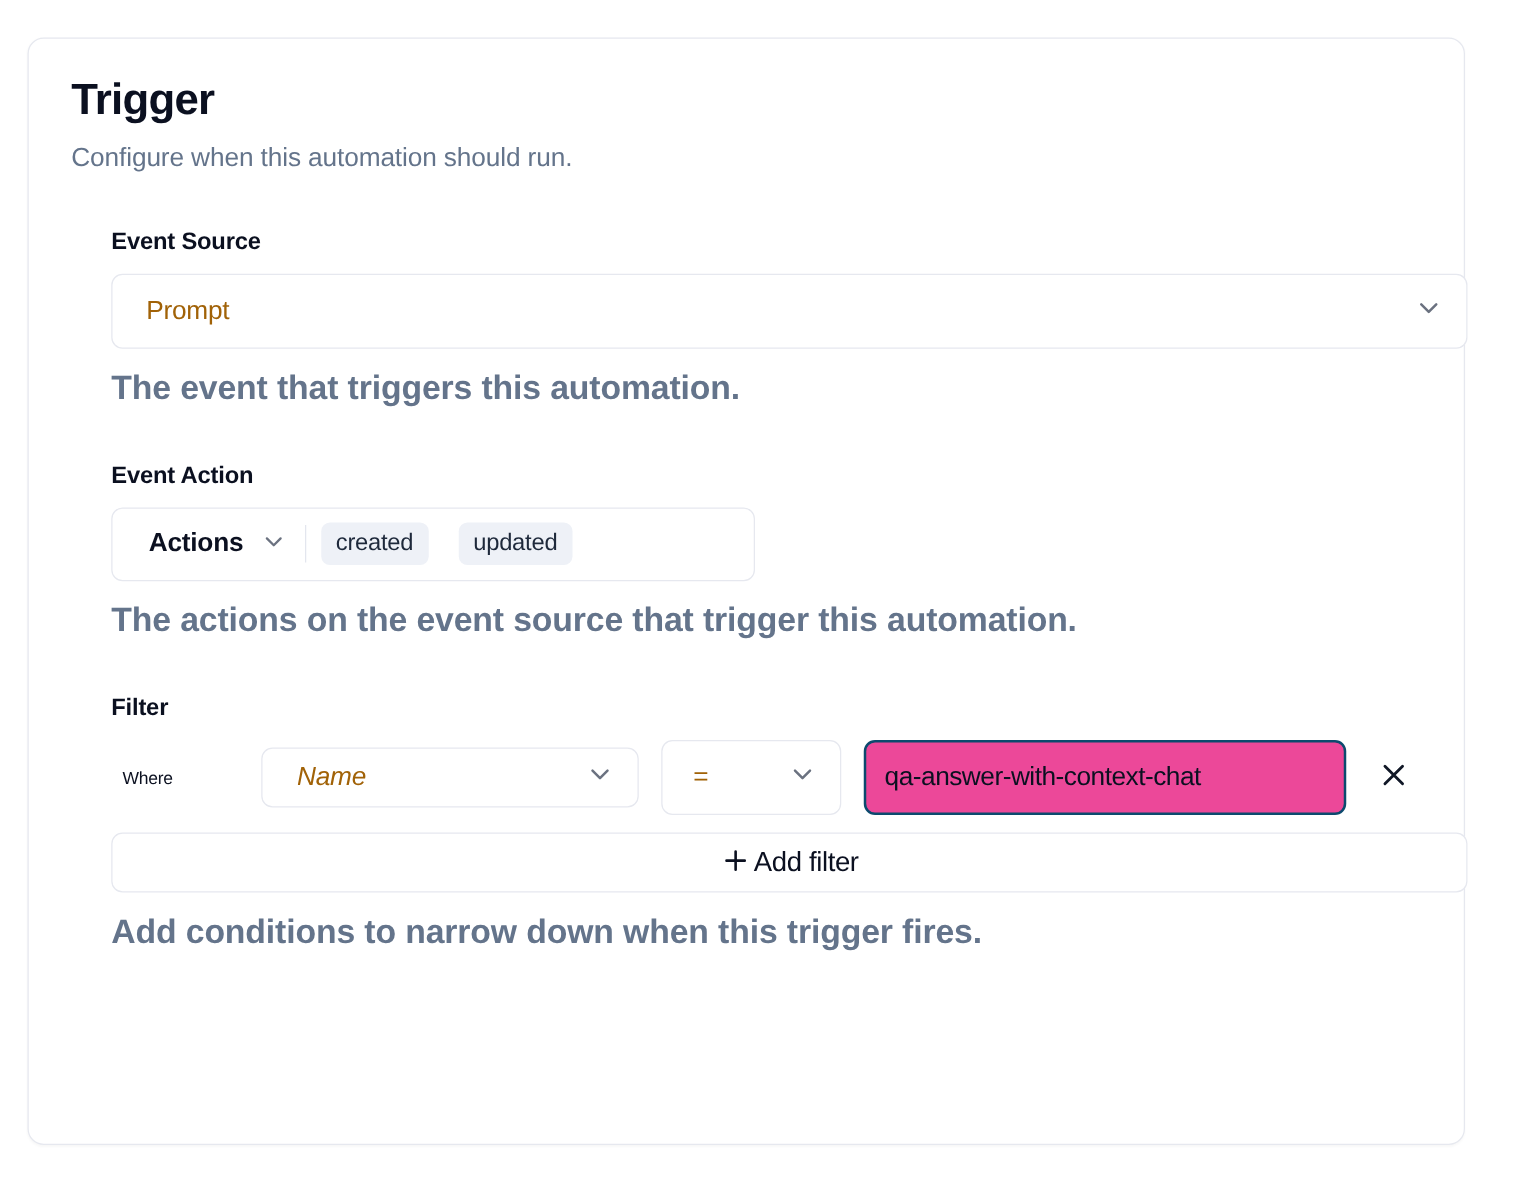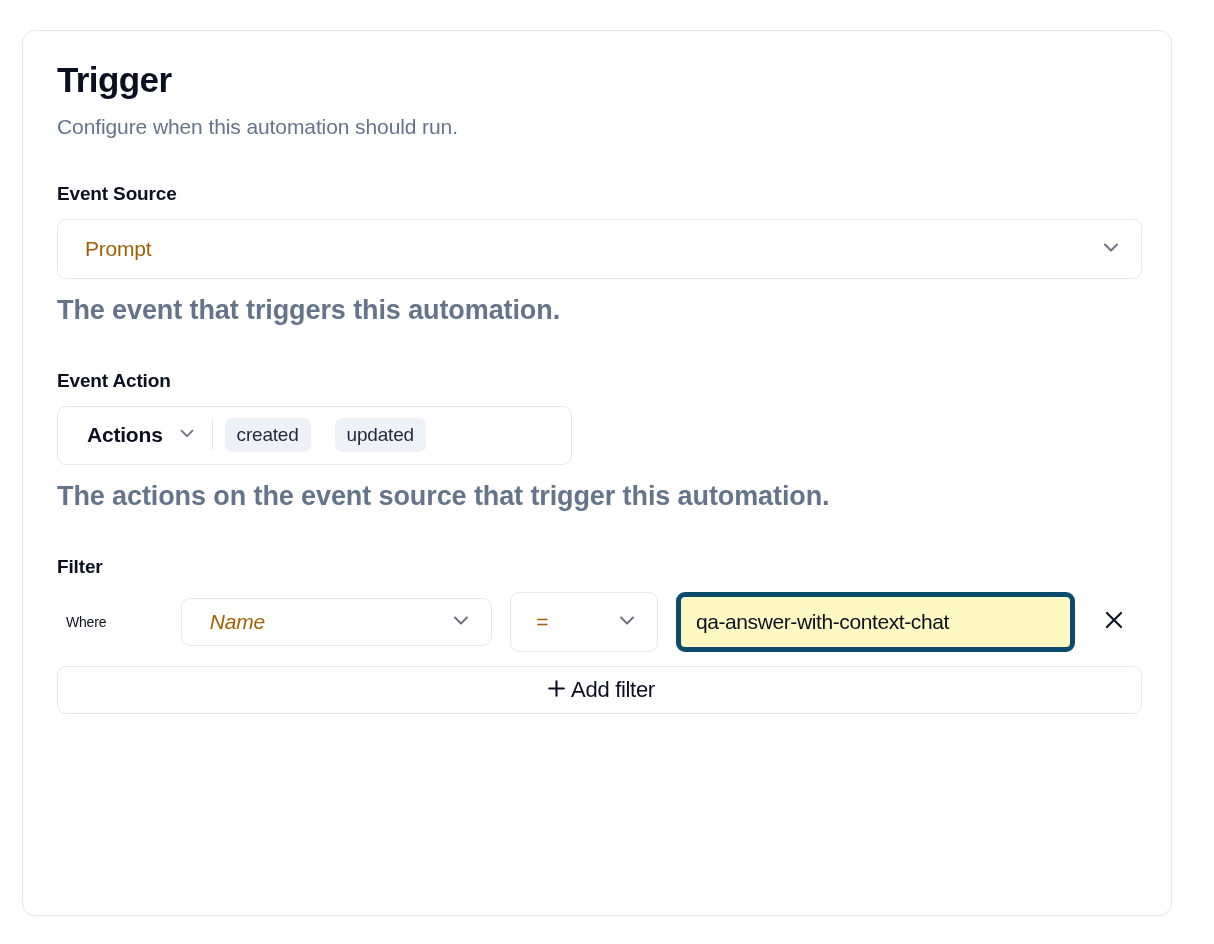--- a/index.html
+++ b/index.html
@@ -48,20 +48,21 @@
     font-size: 21px;
     line-height: 1.2;
     color: #64748b;
     margin: 0;
     letter-spacing: -0.1px;
   }
 
   
   .field {
     margin-top: 44px;
+    margin-left: 32px;
   }
   .field-label {
     font-size: 19px;
     font-weight: 700;
     color: #0b1020;
     letter-spacing: -0.15px;
     margin-bottom: 14px;
   }
   .field-help {
     font-size: 27px;
@@ -178,23 +179,23 @@
     padding: 0 18px 0 25px;
     justify-content: space-between;
     cursor: pointer;
   }
   .value-input {
     width: 400px;
     height: 60px;
     margin-left: 18px;
     padding: 0 14px 0 15px;
     box-sizing: border-box;
-    border: 5px solid #0c4a6e;
+    border: 2px solid #0c4a6e;
     border-radius: 9px;
-    background: #fef9c3;
+    background: #ec4899;
     font-family: "Liberation Sans", sans-serif;
     font-size: 21px;
     color: #0b1020;
     letter-spacing: -0.4px;
     outline: none;
   }
   .remove-btn {
     width: 46px;
     height: 46px;
     margin-left: 16px;
@@ -315,16 +316,17 @@
 
       <button class="add-filter">
         <span class="plus">
           <svg width="25" height="25" viewBox="0 0 24 24" fill="none">
             <path d="M12 5V19M5 12H19" stroke="#0b1020" stroke-width="2" stroke-linecap="round"></path>
           </svg>
         </span>
         <span class="add-filter-label">Add filter</span>
       </button>
 
+      <div class="field-help">Add conditions to narrow down when this trigger fires.</div>
     </div>
 
   </section>
 </div>
 
 </body></html>

